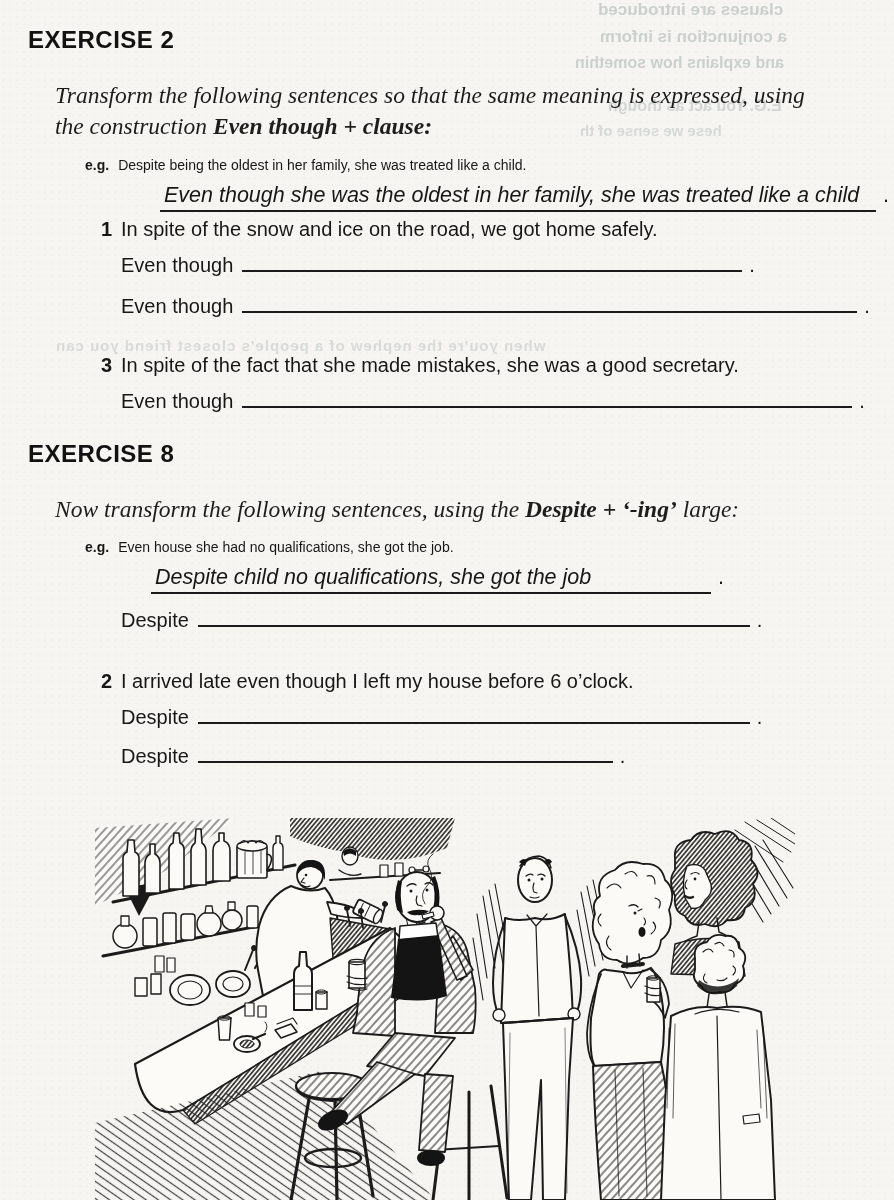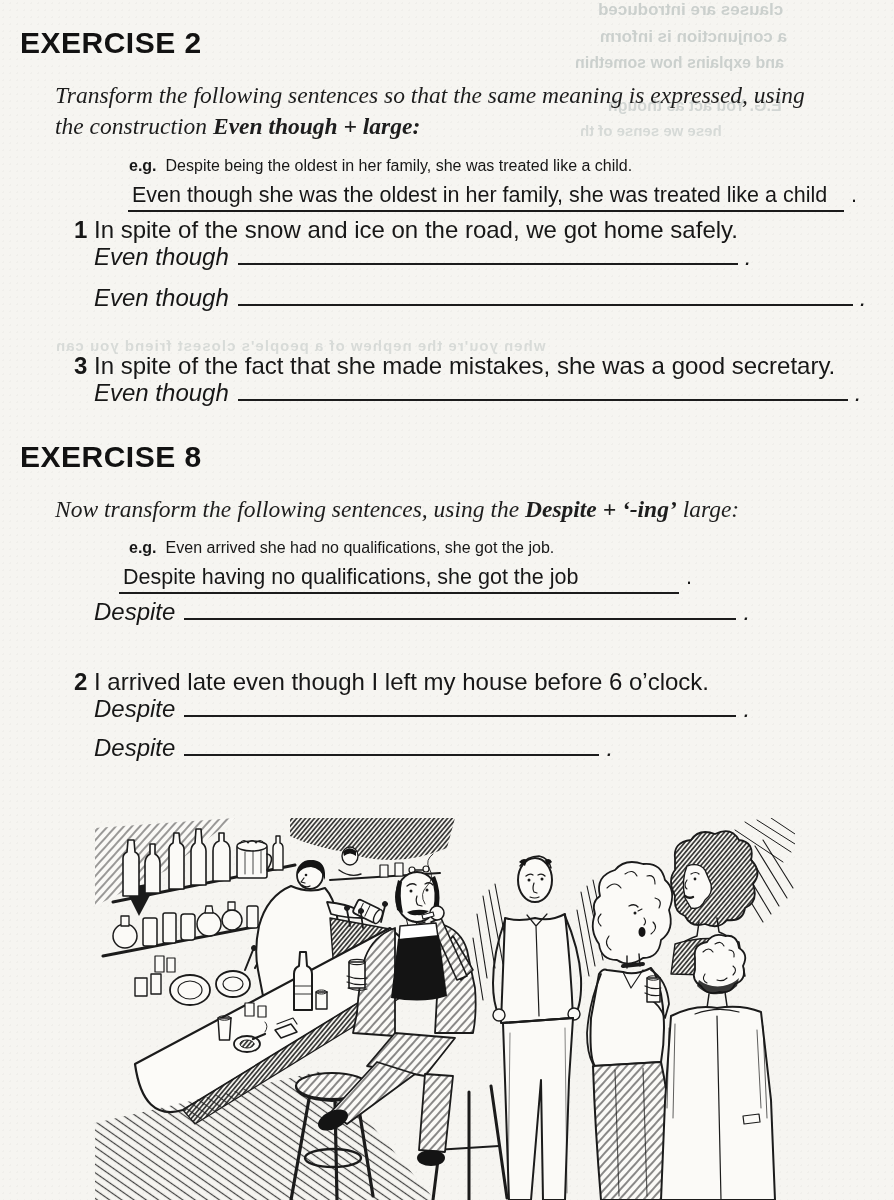--- a/index.html
+++ b/index.html
@@ -12,64 +12,64 @@
     color:#171717;
   }
   
   .frag{
     position:absolute;transform:scaleX(-1);
     color:#a8b2b1;opacity:.55;filter:blur(.7px);
     font-weight:700;white-space:nowrap;
     font-family:"Liberation Sans",sans-serif;
   }
   .h-ex{
-    position:absolute;left:20px;margin:0;
-    font-size:30px;font-weight:900;letter-spacing:.5px;color:#121212;
+    position:absolute;left:28px;margin:0;
+    font-size:24px;font-weight:900;letter-spacing:.5px;color:#121212;
     font-family:"Liberation Sans",sans-serif;
   }
   .instr{
     position:absolute;left:55px;margin:0;width:780px;
     font-family:"Liberation Serif","DejaVu Serif",serif;
     font-style:italic;font-size:23.5px;line-height:1.33;color:#1d1d1d;
   }
   .instr b{font-weight:700;}
   .block{position:absolute;left:85px;}
-  .egline{font-size:16px;line-height:27px;margin-left:44px;}
+  .egline{font-size:14px;line-height:27px;}
   .eglabel{font-weight:700;margin-right:9px;}
   .ansrow{margin-top:3px;margin-left:43px;font-size:21.5px;line-height:27px;}
   .ans{
-    display:inline-block;border-bottom:2px solid #1b1b1b;
-    padding:0 4px 1px 4px;box-sizing:border-box;
+    display:inline-block;font-style:italic;border-bottom:2px solid #1b1b1b;
+    padding:0 4px 1px 4px;box-sizing:border-box;margin-left:32px;
   }
   .enddot{margin-left:7px;}
-  .item{position:absolute;left:74px;font-size:24px;}
+  .item{position:absolute;left:101px;font-size:20px;}
   .sent{line-height:27px;}
   .num{font-weight:700;display:inline-block;width:20px;}
-  .fillrow{padding-left:20px;line-height:27px;font-style:italic;}
+  .fillrow{margin-top:8px;padding-left:20px;line-height:27px;}
   .blank{
     display:inline-block;height:19px;margin-left:9px;
     border-bottom:2px solid #1b1b1b;vertical-align:baseline;
   }
   .illus{position:absolute;left:95px;top:818px;}
 </style>
 </head>
 <body>
 
 <div class="page">
 
   <span class="frag" style="left:598px;top:0px;font-size:17px;">clauses are introduced</span>
   <span class="frag" style="left:600px;top:27px;font-size:17px;">a conjunction is inform</span>
   <span class="frag" style="left:575px;top:54px;font-size:16px;">and explains how somethin</span>
   <span class="frag" style="left:608px;top:97px;font-size:16px;opacity:.45;">E.G. You act as though</span>
   <span class="frag" style="left:580px;top:122px;font-size:15px;opacity:.4;">hese we sense of th</span>
   <span class="frag" style="left:55px;top:337px;font-size:15px;opacity:.38;letter-spacing:1px;">when you're the nephew of a people's closest friend you can</span>
 
   <h1 class="h-ex" style="top:26px;">EXERCISE 2</h1>
 
-  <p class="instr" style="top:80px;"><span>Transform the following sentences so that the same meaning is expressed, using the construction </span><b>Even though + large:</b><span></span></p>
+  <p class="instr" style="top:80px;"><span>Transform the following sentences so that the same meaning is expressed, using the construction </span><b>Even though + clause:</b><span></span></p>
 
   <div class="block" style="top:152px;">
     <div class="egline">
       <span class="eglabel">e.g.</span><span>Despite being the oldest in her family, she was treated like a child.</span>
     </div>
     <div class="ansrow">
       <span class="ans" style="min-width:716px;">Even though she was the oldest in her family, she was treated like a child</span><span class="enddot">.</span>
     </div>
   </div>
 
@@ -86,24 +86,24 @@
     <div class="sent"><span class="num">3</span><span>In spite of the fact that she made mistakes, she was a good secretary.</span></div>
     <div class="fillrow"><span>Even though</span><span class="blank" style="width:610px;"></span><span class="enddot">.</span></div>
   </div>
 
   <h1 class="h-ex" style="top:440px;">EXERCISE 8</h1>
 
   <p class="instr" style="top:494px;width:820px;"><span>Now transform the following sentences, using the </span><b>Despite + ‘-ing’</b><span> large:</span></p>
 
   <div class="block" style="top:534px;">
     <div class="egline">
-      <span class="eglabel">e.g.</span><span>Even arrived she had no qualifications, she got the job.</span>
+      <span class="eglabel">e.g.</span><span>Even house she had no qualifications, she got the job.</span>
     </div>
     <div class="ansrow" style="margin-left:34px;">
-      <span class="ans" style="min-width:560px;">Despite having no qualifications, she got the job</span><span class="enddot">.</span>
+      <span class="ans" style="min-width:560px;">Despite child no qualifications, she got the job</span><span class="enddot">.</span>
     </div>
   </div>
 
   <div class="item" style="top:598px;">
     <div class="fillrow"><span>Despite</span><span class="blank" style="width:552px;"></span><span class="enddot">.</span></div>
   </div>
 
   <div class="item" style="top:668px;">
     <div class="sent"><span class="num">2</span><span>I arrived late even though I left my house before 6 o’clock.</span></div>
     <div class="fillrow"><span>Despite</span><span class="blank" style="width:552px;"></span><span class="enddot">.</span></div>

